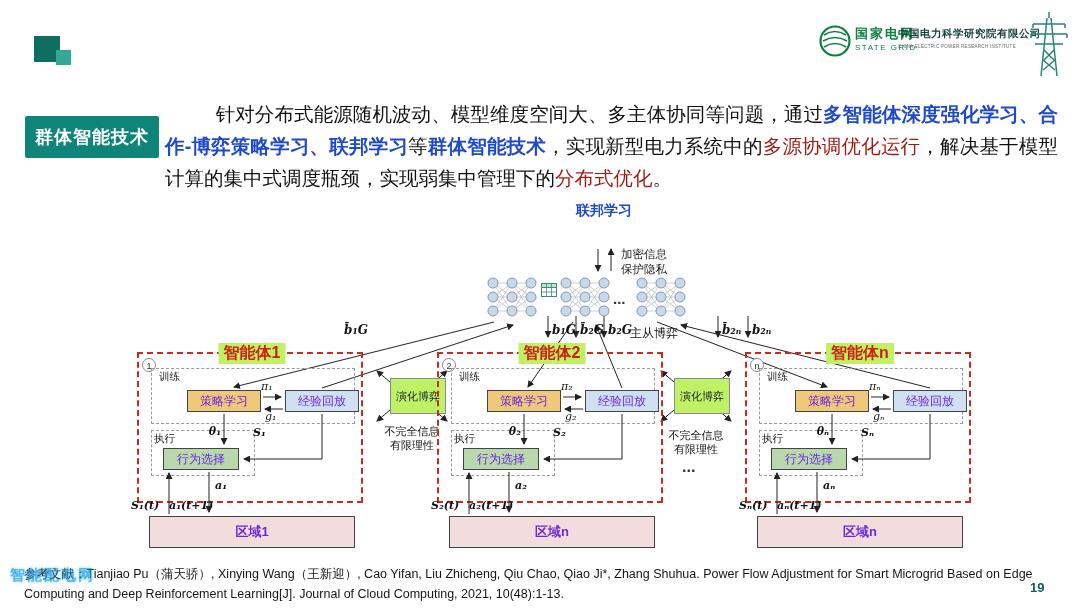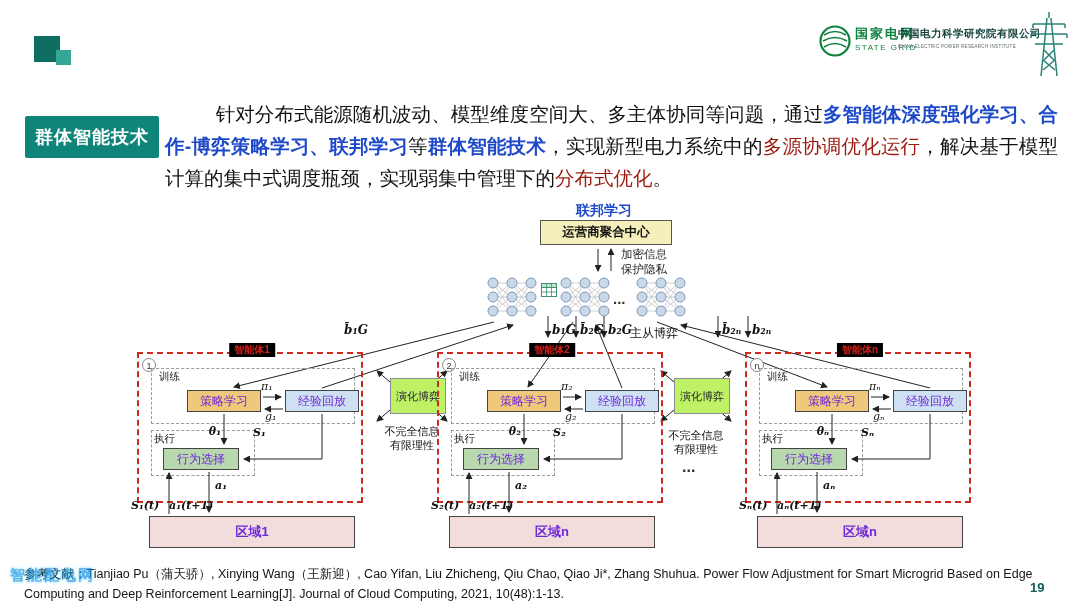--- a/index.html
+++ b/index.html
@@ -39,22 +39,22 @@
   .sig-b2nbar{left:722px;top:323px;} .sig-b2n{left:752px;top:323px;}
   .evo-box{width:56px;height:36px;background:#bef264;border:1px solid #8a8a9a;box-sizing:border-box;
            display:flex;align-items:center;justify-content:center;text-align:center;font-size:11px;line-height:13px;color:#223;}
   .evo1{left:390px;top:378px;} .evo2{left:674px;top:378px;}
   .gap-note{width:72px;text-align:center;font-size:11px;line-height:14px;color:#111;}
   .note1{left:376px;top:424px;} .note2{left:660px;top:428px;}
   .gap-ellipsis{left:682px;top:458px;font-size:16px;font-weight:bold;color:#333;}
   
   .agent{position:absolute;top:352px;width:230px;height:195px;}
   .agent-outline{position:absolute;left:0;top:0;width:226px;height:151px;border:2px dashed #cc2a1f;box-sizing:border-box;}
-  .agent-title{position:absolute;top:-9px;left:50%;transform:translateX(-50%);background:#000000;padding:0 5px;
-               color:#d02018;font-size:10px;font-weight:bold;white-space:nowrap;}
+  .agent-title{position:absolute;top:-9px;left:50%;transform:translateX(-50%);background:#bef264;padding:0 5px;
+               color:#d02018;font-size:16px;font-weight:bold;white-space:nowrap;}
   .agent-badge{position:absolute;left:5px;top:6px;width:14px;height:14px;border:1px solid #888;border-radius:50%;
                font-size:9px;line-height:14px;text-align:center;color:#333;background:#fff;box-sizing:border-box;}
   .sub-lbl{position:absolute;font-size:10.5px;color:#222;}
   .train-lbl{left:22px;top:18px;} .exec-lbl{left:17px;top:80px;}
   .train-outline{position:absolute;left:14px;top:16px;width:204px;height:56px;border:1px dashed #9a9a9a;box-sizing:border-box;}
   .exec-outline{position:absolute;left:14px;top:78px;width:104px;height:46px;border:1px dashed #9a9a9a;box-sizing:border-box;}
   .node{position:absolute;border:1px solid #444;box-sizing:border-box;display:flex;align-items:center;justify-content:center;
         font-size:12px;color:#6d28d9;white-space:nowrap;}
   .policy{left:50px;top:38px;width:74px;height:22px;background:#f0c87c;}
   .replay{left:148px;top:38px;width:74px;height:22px;background:#cfe0f2;}
@@ -140,21 +140,20 @@
       <path d="M390,410 L377,421"></path>
       <path d="M434,410 L447,421"></path>
       <path d="M674,382 L661,371"></path>
       <path d="M718,382 L731,371"></path>
       <path d="M674,410 L661,421"></path>
       <path d="M718,410 L731,421"></path>
     </g>
   </svg>
 
   <div class="abs fed-label z2">联邦学习</div>
-  <div class="abs agg-box z2">运营商聚合中心</div>
   <div class="abs enc-line enc1 z2">加密信息</div>
   <div class="abs enc-line enc2 z2">保护隐私</div>
 
   <svg class="abs net net1 z2" width="56" height="46" viewBox="0 0 56 46">
     <g stroke="#b0b0b0" stroke-width="0.6">
       <path d="M9,9 L28,9 M9,9 L28,23 M9,9 L28,37 M9,23 L28,9 M9,23 L28,23 M9,23 L28,37 M9,37 L28,9 M9,37 L28,23 M9,37 L28,37"></path>
       <path d="M28,9 L47,9 M28,9 L47,23 M28,9 L47,37 M28,23 L47,9 M28,23 L47,23 M28,23 L47,37 M28,37 L47,9 M28,37 L47,23 M28,37 L47,37"></path>
     </g>
     <g fill="#c9d9ea" stroke="#8199b5">
       <circle cx="9" cy="9" r="5"></circle>

